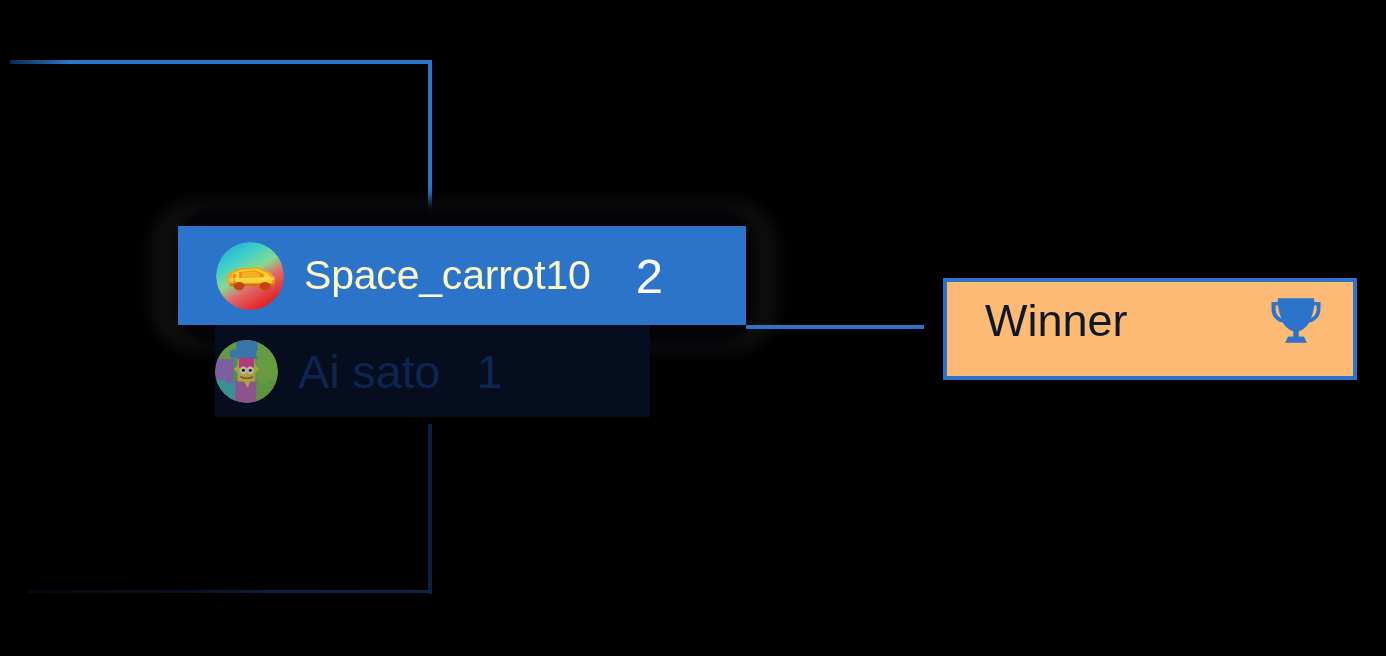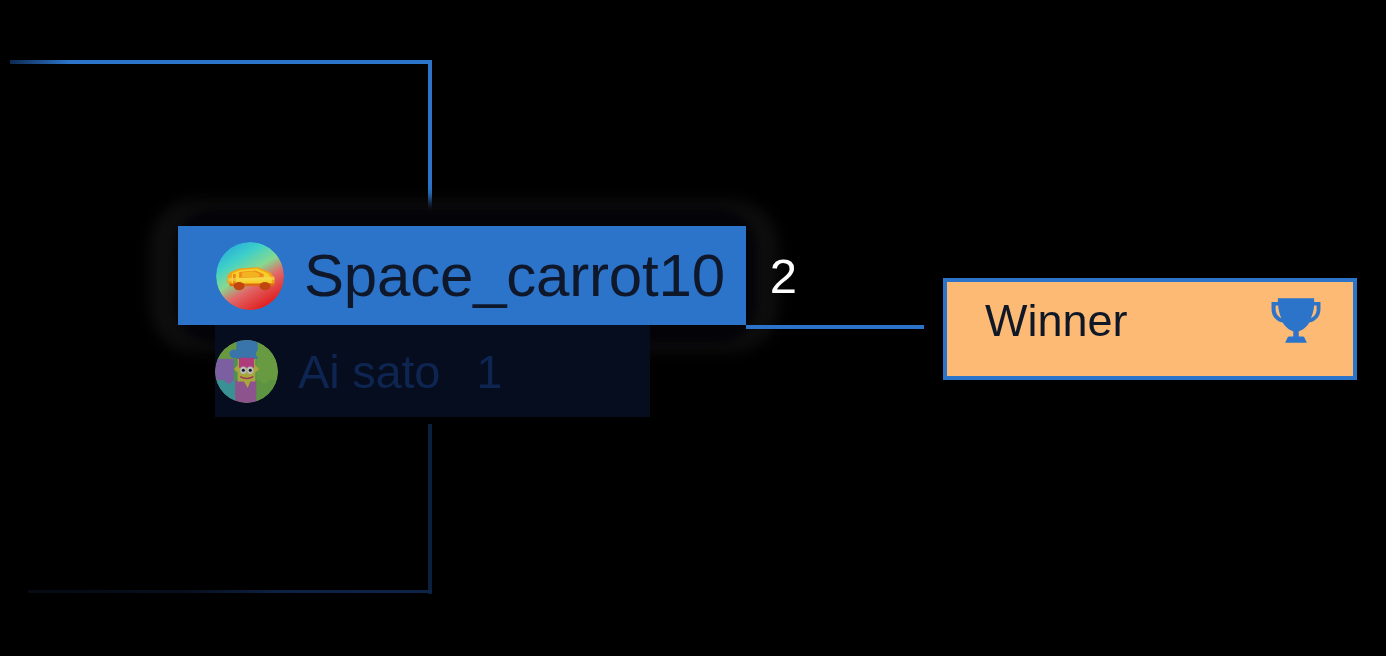--- a/index.html
+++ b/index.html
@@ -113,22 +113,22 @@
     position: relative;
   }
   .avatar.small {
     width: 63px;
     height: 63px;
   }
   .avatar svg { display: block; width: 100%; height: 100%; }
   .avatar.dimmed { opacity: 0.72; }
 
   .lb-name {
-    font-size: 60px;
-    color: #0f172a;
+    font-size: 41px;
+    color: #fef9c3;
     white-space: nowrap;
     margin-left: 20px;
     letter-spacing: -0.2px;
     font-weight: 400;
   }
   .lb-score {
     font-size: 49px;
     color: #ffffff;
     margin-left: 45px;
     font-weight: 400;

